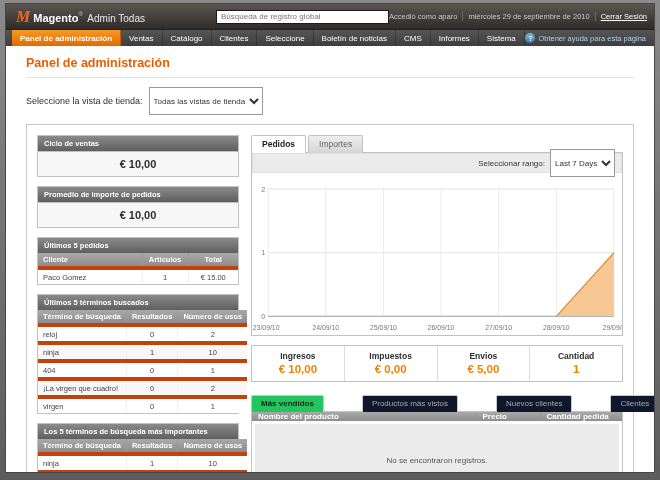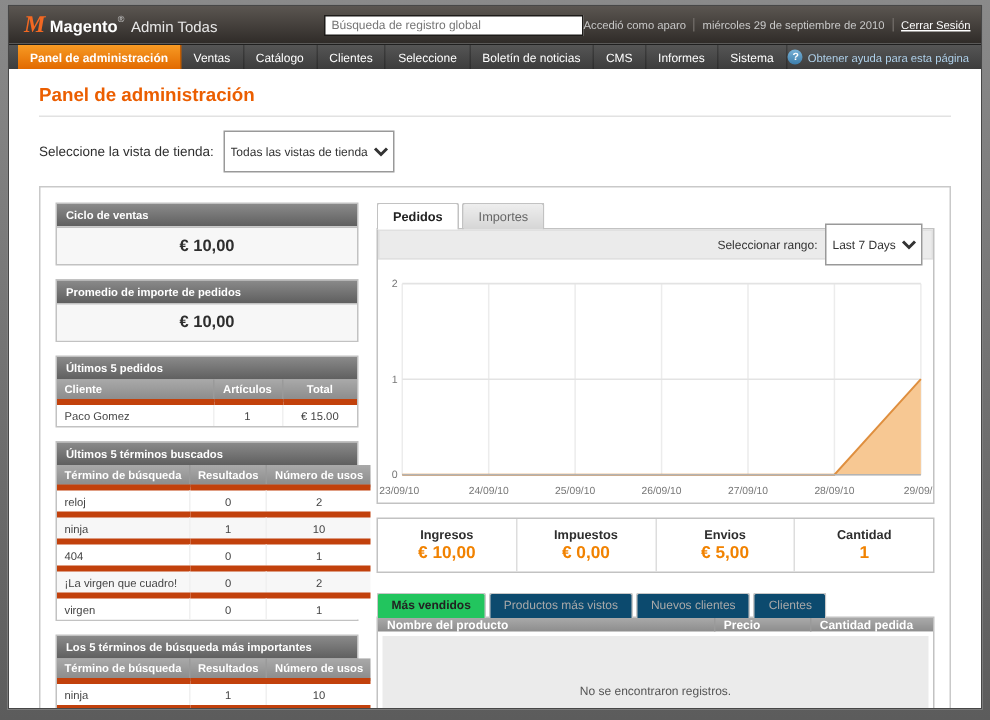--- a/index.html
+++ b/index.html
@@ -71,21 +71,21 @@
 
   .totals{display:flex;border:1px solid #c2c2c2;margin-top:9px;background:#fff;}
   .total-cell{flex:1;text-align:center;padding:5px 0 6px;border-left:1px solid #ddd;}
   .total-cell:first-child{border-left:none;}
   .total-label{font-size:8.5px;font-weight:bold;color:#2e2e2e;}
   .total-value{font-size:11.5px;font-weight:bold;color:#f18200;margin-top:2px;}
 
   .grid-tabs{display:flex;gap:2px;margin-top:13px;position:relative;z-index:2;}
   .grid-tab{font-size:8px;padding:3px 9px 4px;border:1px solid #c8c8c8;border-bottom:none;border-radius:2px 2px 0 0;margin-bottom:-1px;background:linear-gradient(#efefef,#dcdcdc);color:#555;white-space:nowrap;}
   .grid-tab.active{background:#22c55e;font-weight:bold;color:#222;}
-  .grid-tab.disabled{background:#0c4a6e;color:#a9a9a9;}
+  .grid-tab.disabled{background:#0f172a;color:#a9a9a9;margin-left:36px;}
   .grid-box{border:1px solid #c2c2c2;background:#fff;position:relative;z-index:1;}
   .grid-table{width:100%;border-collapse:collapse;font-size:8px;}
   .grid-table th{background:linear-gradient(#a9a9a9,#8d8d8d);color:#fff;text-align:left;font-weight:bold;padding:0 6px;border-right:1px solid #9a9a9a;white-space:nowrap;}
   .grid-table th:last-child{border-right:none;}
   .grid-empty{margin:3px;background:#ebebeb;text-align:center;font-size:8px;color:#555;padding:32px 0;}
 </style>
 </head>
 <body>
 
 <div class="viewport">

